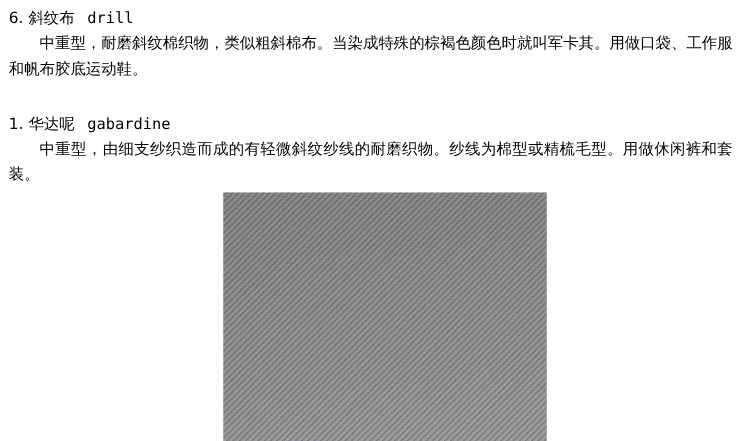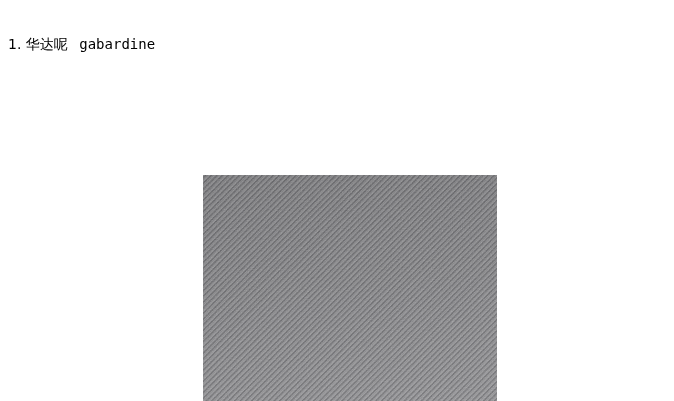--- a/index.html
+++ b/index.html
@@ -53,26 +53,34 @@
     display: block;
     width: 100%;
     height: 100%;
   }
 </style>
 </head>
 <body>
 
 <div class="doc">
 
+  <section>
+    <div class="heading">
+      <span>6. 斜纹布</span>
+      <span class="en">drill</span>
+    </div>
+    <p class="para">中重型，耐磨斜纹棉织物，类似粗斜棉布。当染成特殊的棕褐色颜色时就叫军卡其。用做口袋、工作服和帆布胶底运动鞋。</p>
+  </section>
 
   <section class="section-gap">
     <div class="heading">
       <span>1. 华达呢</span>
       <span class="en">gabardine</span>
     </div>
+    <p class="para">中重型，由细支纱织造而成的有轻微斜纹纱线的耐磨织物。纱线为棉型或精梳毛型。用做休闲裤和套装。</p>
   </section>
 
 </div>
 
 <div class="fabric" role="img" aria-label="灰色斜纹织物（华达呢）面料样品特写">
   <svg xmlns="http://www.w3.org/2000/svg" width="294" height="230" aria-hidden="true">
     <defs>
       <filter id="grain" x="0" y="0" width="100%" height="100%">
         <feTurbulence type="fractalNoise" baseFrequency="0.9" numOctaves="2" stitchTiles="stitch"></feTurbulence>
         <feColorMatrix type="saturate" values="0"></feColorMatrix>

